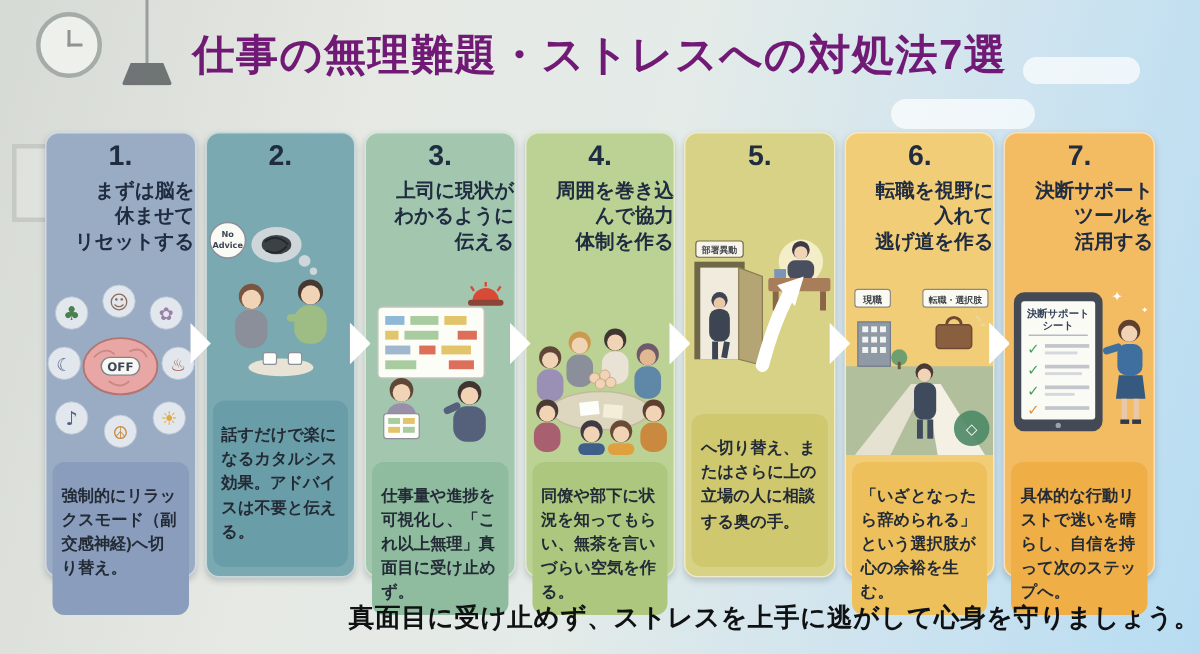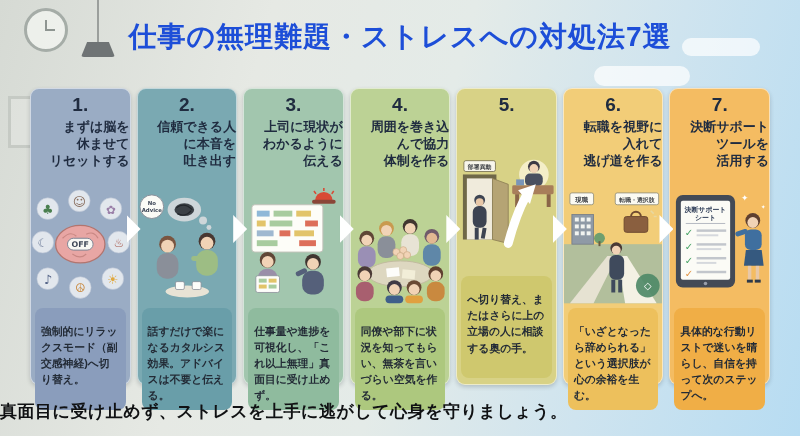--- a/index.html
+++ b/index.html
@@ -16,39 +16,39 @@
   .clock .hand-m{position:absolute;left:18px;top:18px;width:10px;height:2px;background:#7c8480;}
   .lamp-cord{left:97px;top:0;width:2px;height:42px;background:#8b8f8c;opacity:.8;}
   .lamp-shade{left:81px;top:42px;width:34px;height:15px;background:#5c6063;opacity:.85;
     clip-path:polygon(18% 0,82% 0,100% 100%,0 100%);border-radius:3px;}
   .shelf{left:8px;top:96px;width:52px;height:46px;border:3px solid #aab0aa;opacity:.4;background:#e8eae6;}
   .cloud{background:rgba(255,255,255,.7);border-radius:20px;}
   .cloud1{right:40px;top:38px;width:78px;height:18px;}
   .cloud2{right:110px;top:66px;width:96px;height:20px;}
 
   .page-title{position:absolute;top:18px;left:0;right:0;text-align:center;
-    font-size:28px;font-weight:bold;color:#1d4ed8;letter-spacing:1px;}
+    font-size:28px;font-weight:bold;color:#701a75;letter-spacing:1px;}
 
   .board{position:absolute;left:30px;right:30px;top:88px;height:297px;display:flex;gap:6px;}
   .col{flex:1;position:relative;border-radius:9px;background:var(--bg);
     border:1px solid rgba(255,255,255,.55);box-shadow:0 2px 4px rgba(40,50,60,.22);
     display:flex;flex-direction:column;}
   .num{text-align:center;font-size:19px;font-weight:bold;color:#202c40;margin-top:6px;line-height:1.1;}
   .ttl{text-align:right;font-size:13px;font-weight:bold;color:#202c40;
     line-height:1.32;white-space:pre-line;margin-top:2px;}
   .illus{flex:1;position:relative;margin-top:18px;}
   .illus svg{width:100%;height:100%;display:block;}
   .desc{margin:4px 4px 6px 4px;background:var(--panel);border-radius:8px;
     padding:15px 6px;font-size:10.8px;font-weight:bold;line-height:1.5;color:#232b36;
     min-height:72px;box-sizing:content-box;}
   .chev{position:absolute;right:-11px;top:126px;width:14px;height:28px;background:#ffffff;
     clip-path:polygon(0 0,100% 50%,0 100%);z-index:3;
     filter:drop-shadow(1px 1px 1px rgba(0,0,0,.25));}
 
-  .footer{position:absolute;bottom:13px;left:0;right:0;text-align:left;
+  .footer{position:absolute;bottom:13px;left:0;right:0;text-align:right;
     font-size:17px;font-weight:bold;color:#101113;letter-spacing:.5px;}
 
   svg text{font-family:"DejaVu Sans","Liberation Sans",sans-serif;}
 </style>
 </head>
 <body>
 
 <div class="deco clock">
   <div class="hand-h"></div>
   <div class="hand-m"></div>
@@ -93,23 +93,20 @@
         <rect x="37" y="52" width="26" height="12" rx="6" fill="#f8f8f3" stroke="#7d8494" stroke-width="1"></rect>
         <text x="50" y="61" font-size="8" font-weight="bold" text-anchor="middle" fill="#3d4656">OFF</text>
       </svg>
     </div>
     <div class="desc">強制的にリラックスモード（副交感神経)へ切り替え。</div>
     <div class="chev"></div>
   </div>
 
   <div class="col" style="--bg: #7aa9b2; --panel: #699ea9;">
     <div class="num">2.</div>
-    <div class="ttl">信頼できる人
-に本音を
-吐き出す</div>
     <div class="illus">
       <svg viewBox="0 0 100 118">
         <circle cx="14" cy="20" r="12" fill="#fbfbf6" stroke="#8a8f99" stroke-width="1"></circle>
         <text x="14" y="18" font-size="5.5" font-weight="bold" text-anchor="middle" fill="#3d4656">No</text>
         <text x="14" y="25" font-size="5.5" font-weight="bold" text-anchor="middle" fill="#3d4656">Advice</text>
         <ellipse cx="47" cy="23" rx="17" ry="12" fill="#ced6d9"></ellipse>
         <ellipse cx="47" cy="23" rx="10" ry="6.5" fill="#3c4146"></ellipse>
         <path d="M39,21 q8,-6 16,2 M40,27 q8,4 14,-3" fill="none" stroke="#23272b" stroke-width="1.2"></path>
         <circle cx="66" cy="34" r="4" fill="#ced6d9"></circle>
           <circle cx="72" cy="41" r="2.5" fill="#ced6d9"></circle>

